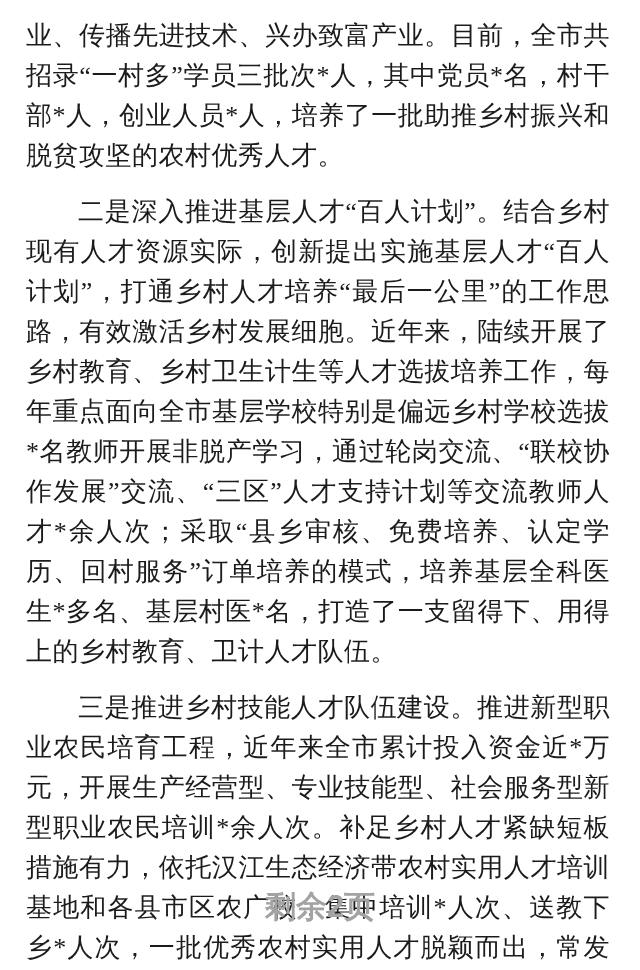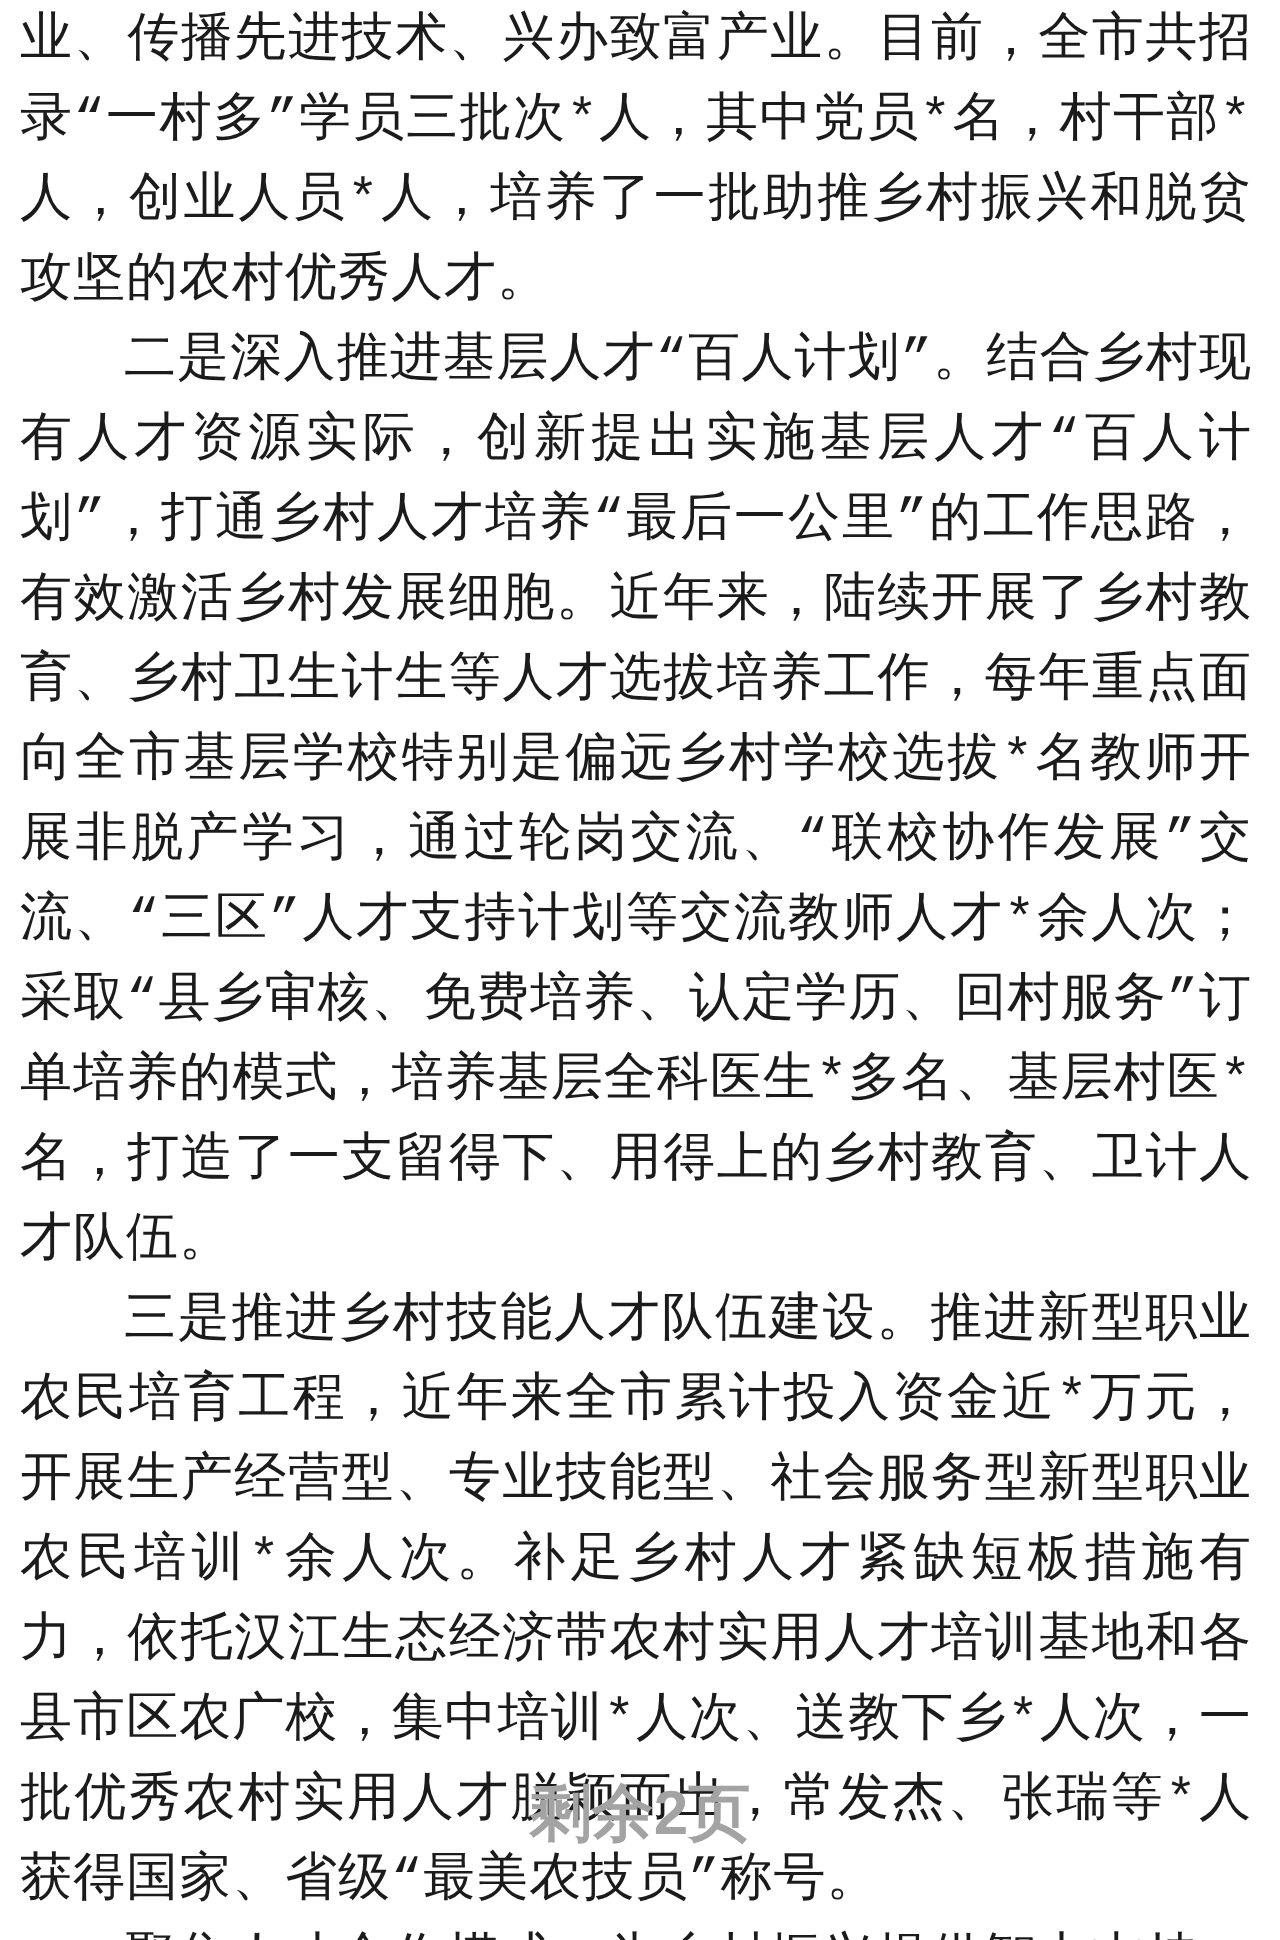--- a/index.html
+++ b/index.html
@@ -25,23 +25,22 @@
   .doc {
     padding: 0 14px 0 10px;
     font-size: 26px;
     line-height: 40px;
     color: var(--ink);
     text-align: justify;
     text-justify: inter-ideograph;
     letter-spacing: 0.5px;
   }
   .doc p {
-    margin: 0;
+    margin: 16px;
     text-indent: 2em;
-    font-family: Liberation Mono, monospace;
   }
   .doc p.no-indent {
     text-indent: 0;
   }
   .footer-notice {
     position: absolute;
     top: 889px;
     left: 0;
     right: 0;
     display: flex;

